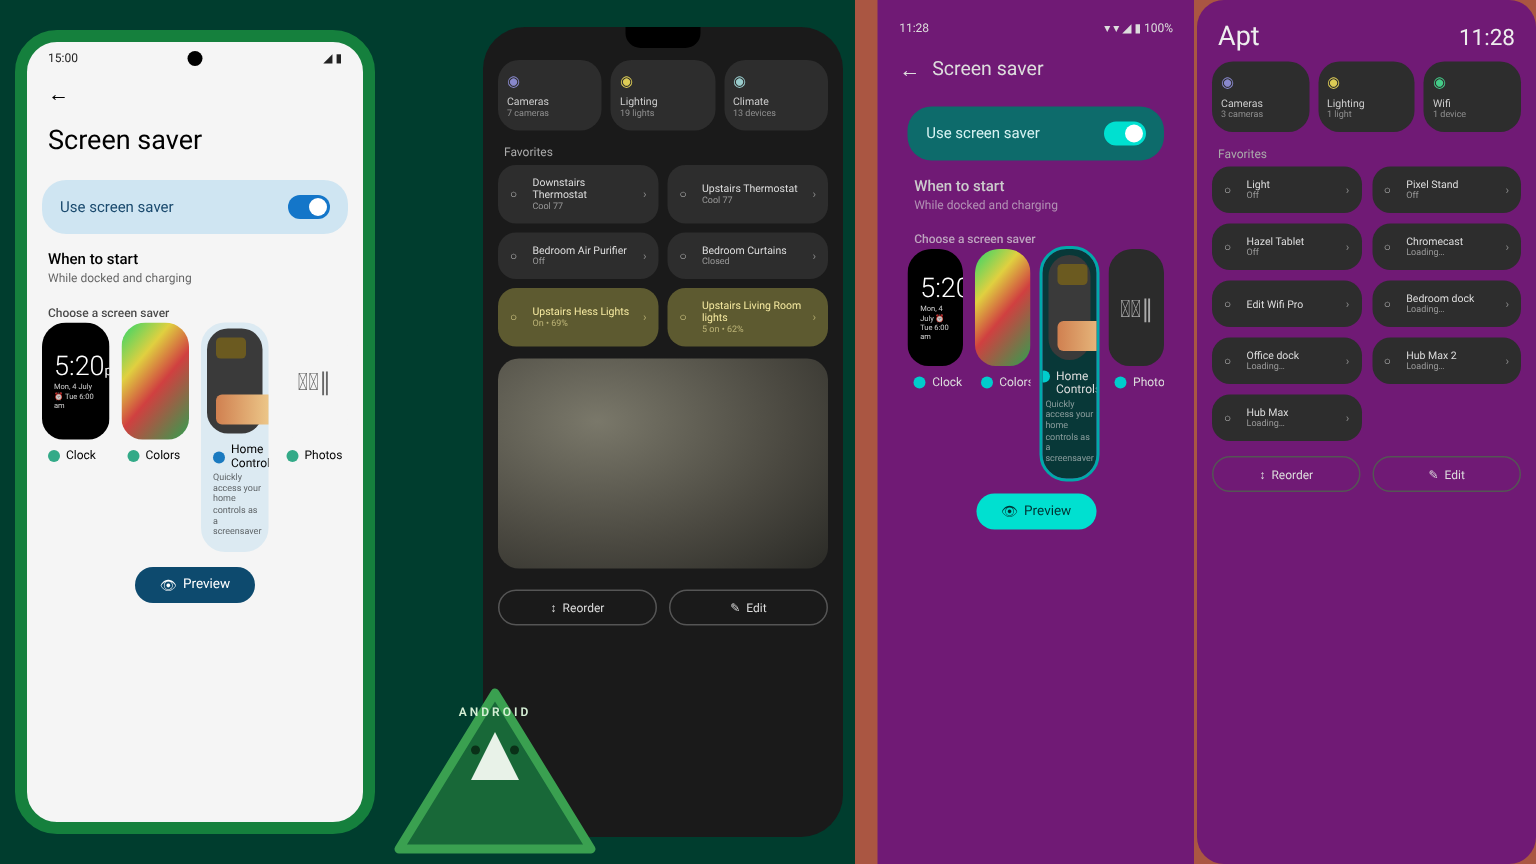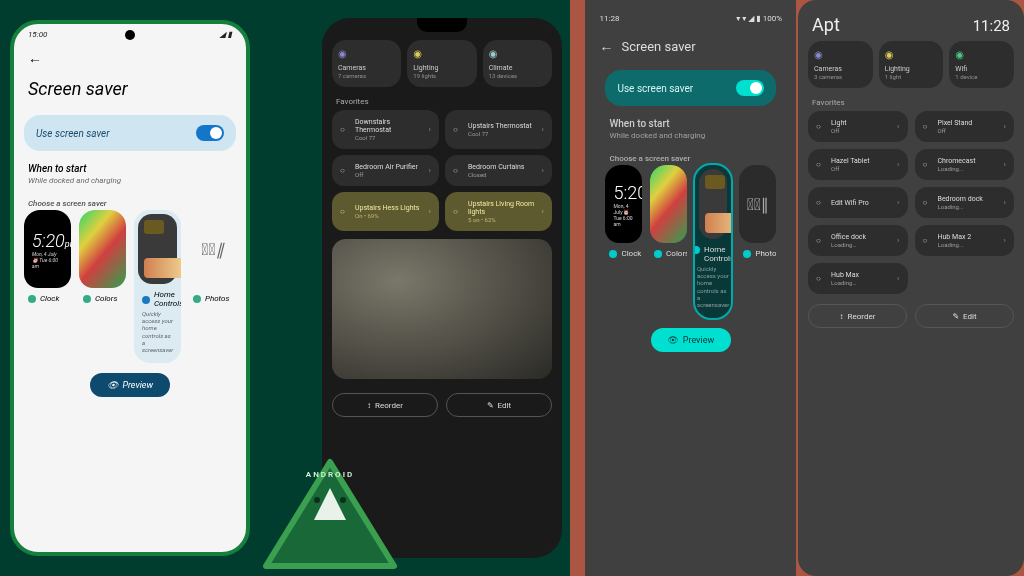--- a/index.html
+++ b/index.html
@@ -5,21 +5,21 @@
   * { box-sizing: border-box; margin: 0; padding: 0; font-family: -apple-system, Roboto, sans-serif; }
   body { width: 1024px; height: 576px; background: #aa5642; display: flex; }
   .panel-left { width: 570px; height: 576px; background: #003d2e; position: relative; }
   .panel-right { width: 454px; height: 576px; background: #aa5642; display: flex; gap: 2px; }
 
   
   .phone { position: absolute; border-radius: 28px; background: #111; overflow: hidden; }
   .phone-light { background: #f5f5f5; }
   .phone-dark  { background: #1a1a1a; }
 
-  .ph1 { top: 20px; left: 10px; width: 240px; height: 536px; border: 4px solid #15803d; font-style: italic; }
+  .ph1 { top: 20px; left: 10px; width: 240px; height: 536px; border: 8px solid #15803d; }
   .ph2 { top: 18px; left: 322px; width: 240px; height: 540px; }
 
   .statusbar { height: 20px; display:flex; justify-content:space-between; align-items:center; padding:0 14px; font-size:8px; }
   .light .statusbar { color:#222; }
   .notch { width: 50px; height:14px; background:#000; border-radius: 0 0 10px 10px; margin:0 auto; position:absolute; top:0; left:50%; transform:translateX(-50%); }
   .camdot { width:10px; height:10px; border-radius:50%; background:#000; position:absolute; top:6px; left:50%; transform:translateX(-50%); }
 
   .header-row { display:flex; align-items:center; gap:8px; padding:6px 14px; }
   .back-arrow { font-size:14px; }
   .title-big { font-size:18px; font-weight:400; padding:6px 14px 10px; }
@@ -67,21 +67,21 @@
   .dev.lit { background:#5d5a30; color:#f5e9a0; }
   .dev .sub { font-size:6px; opacity:.6; display:block; }
   .dev .chev { margin-left:auto; opacity:.5; font-size:8px; }
   .dev-ic { width:10px; flex-shrink:0; opacity:.8; font-size:8px; }
 
   .ambient { margin:8px 10px; height:140px; border-radius:14px; background: radial-gradient(ellipse at 30% 30%, #7a786a, #4a4840 60%, #2a2a26); }
   .bottom-row { display:flex; gap:8px; padding:6px 10px; }
   .chip-btn { flex:1; height:24px; border-radius:12px; border:1px solid #555; color:#ddd; font-size:8px; display:flex; align-items:center; justify-content:center; gap:4px; }
 
   
-  .col { height: 576px; background:#404040; color:#ddd; padding:8px 10px; overflow:hidden; }
+  .col { height: 576px; background:#701a75; color:#ddd; padding:8px 10px; overflow:hidden; }
   .col1 { width: 218px; }
   .col2 { width: 234px; border-radius: 18px; }
 
   
   .badge { position:absolute; bottom:0; left:260px; width:140px; height:120px; }
   .badge svg { width:100%; height:100%; }
   .badge-text { position:absolute; top:14px; left:0; width:100%; text-align:center; font-size:8px; letter-spacing:2px; color:#d6f0d6; font-weight:600; }
   .badge-num { position:absolute; bottom:0px; left:0; width:100%; text-align:center; font-size:32px; color:#083018; font-weight:700; }
 </style>
 </head>

